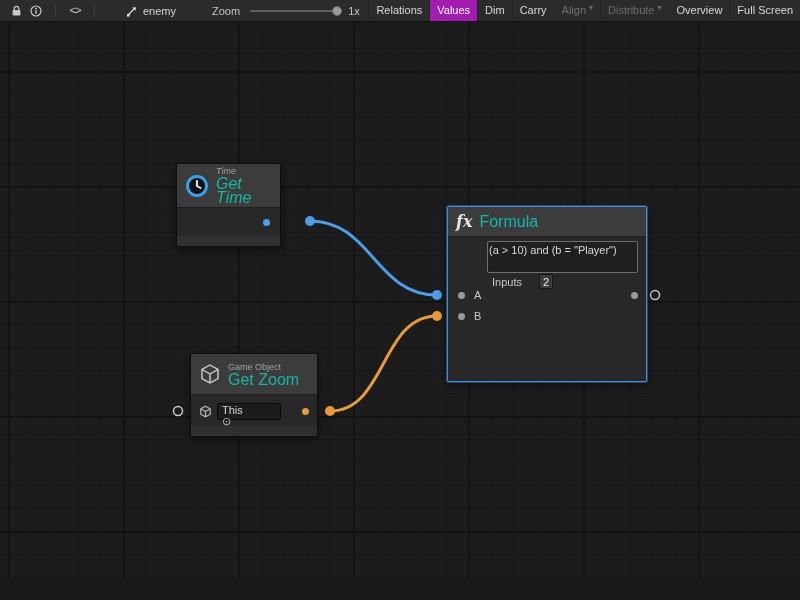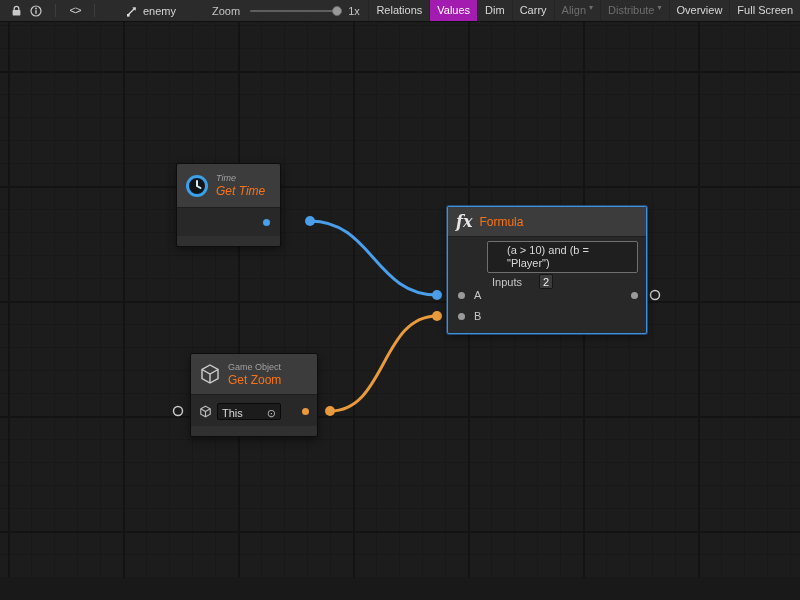--- a/index.html
+++ b/index.html
@@ -72,63 +72,63 @@
   .node {
     position: absolute; background: #282828; border: 1px solid #0d0d0d;
     border-radius: 2px; box-shadow: 0 3px 8px rgba(0,0,0,0.45);
   }
   .node-header {
     display: flex; align-items: center; gap: 7px; padding: 0 8px;
     background: #3c3c3c; border-bottom: 1px solid #1e1e1e; border-radius: 2px 2px 0 0;
   }
   .node-titles { display: flex; flex-direction: column; justify-content: center; }
   .node-category { font-size: 9px; color: #a0a0a0; line-height: 11px; }
-  .node-title { font-size: 12px; color: #f97316; line-height: 14px; }
+  .node-title { font-size: 16px; color: #14b8a6; line-height: 14px; }
   .node-footer { position: absolute; left: 0; right: 0; bottom: 0; height: 10px; background: #303030; border-radius: 0 0 2px 2px; }
 
   .port { width: 7px; height: 7px; border-radius: 50%; }
   .port.blue { background: var(--wire-blue, #4a9eea); }
   .port.orange { background: var(--wire-orange, #e89a3c); }
   .port.gray { background: var(--port-gray, #9a9a9a); }
 
   
   .node-get-time { left: 176px; top: 141px; width: 105px; height: 84px; font-style: italic; }
   .node-get-time .node-header { height: 44px; }
   .node-get-time .out-port { position: absolute; right: 10px; top: 55px; }
 
   
-  .node-formula { left: 447px; top: 184px; width: 200px; height: 128px; border-color: var(--selection, #3f8fe0); box-shadow: 0 0 0 1px rgba(63,143,224,.45), 0 3px 8px rgba(0,0,0,.45); }
+  .node-formula { left: 447px; top: 184px; width: 200px; height: 176px; border-color: var(--selection, #3f8fe0); box-shadow: 0 0 0 1px rgba(63,143,224,.45), 0 3px 8px rgba(0,0,0,.45); }
   .node-formula .node-header { height: 30px; }
   .fx-glyph { font-family: "DejaVu Serif", serif; font-style: italic; font-weight: bold; font-size: 16px; color: #e6e6e6; }
   .formula-field {
     position: absolute; left: 39px; right: 8px; top: 34px;
     background: #1f1f1f; border: 1px solid #6f6f6f; border-radius: 2px;
-    color: #d8d8d8; font-size: 11px; line-height: 13px; padding: 2px 19px; min-height: 32px;
+    color: #d8d8d8; font-size: 11px; line-height: 13px; padding: 2px 1px; min-height: 32px;
   }
   .inputs-row { position: absolute; left: 44px; top: 67px; display: flex; align-items: center; gap: 17px; }
   .inputs-label { font-size: 11px; color: #c8c8c8; }
   .inputs-count {
     min-width: 14px; height: 15px; background: #3c3c3c; border: 1px solid #161616;
     color: #efefef; font-size: 11px; line-height: 14px; text-align: center; padding: 0 3px; border-radius: 1px;
   }
   .port-row { position: absolute; left: 0; right: 0; height: 18px; }
   .row-a { top: 80px; }
   .row-b { top: 101px; }
   .port-row .in-dot { position: absolute; left: 10px; top: 5px; }
   .port-row .row-label { position: absolute; left: 26px; top: 2px; font-size: 11px; color: #c8c8c8; }
   .port-row .out-dot { position: absolute; right: 8px; top: 5px; }
 
   
   .node-get-name { left: 190px; top: 331px; width: 128px; height: 84px; }
   .node-get-name .node-header { height: 41px; }
   .gn-row { position: absolute; left: 0; right: 0; top: 41px; height: 33px; display: flex; align-items: center; gap: 5px; padding: 0 8px; }
   .this-field {
     width: 64px; height: 17px; background: #1c1c1c; border: 1px solid #090909; border-radius: 2px;
-    display: flex; align-items: flex-end; justify-content: space-between; padding: 0 4px;
-    color: #d8d8d8; font-size: 11px;
+    display: flex; align-items: flex-start; justify-content: space-between; padding: 0 4px;
+    color: #d8d8d8; font-size: 11px; flex-direction: column;
   }
   .target-icon { color: #b8b8b8; font-size: 11px; line-height: 11px; }
   .gn-row .port.orange { margin-left: auto; }
 
   svg { display: block; }
 </style>
 </head>
 <body>
 
 <div class="window">

